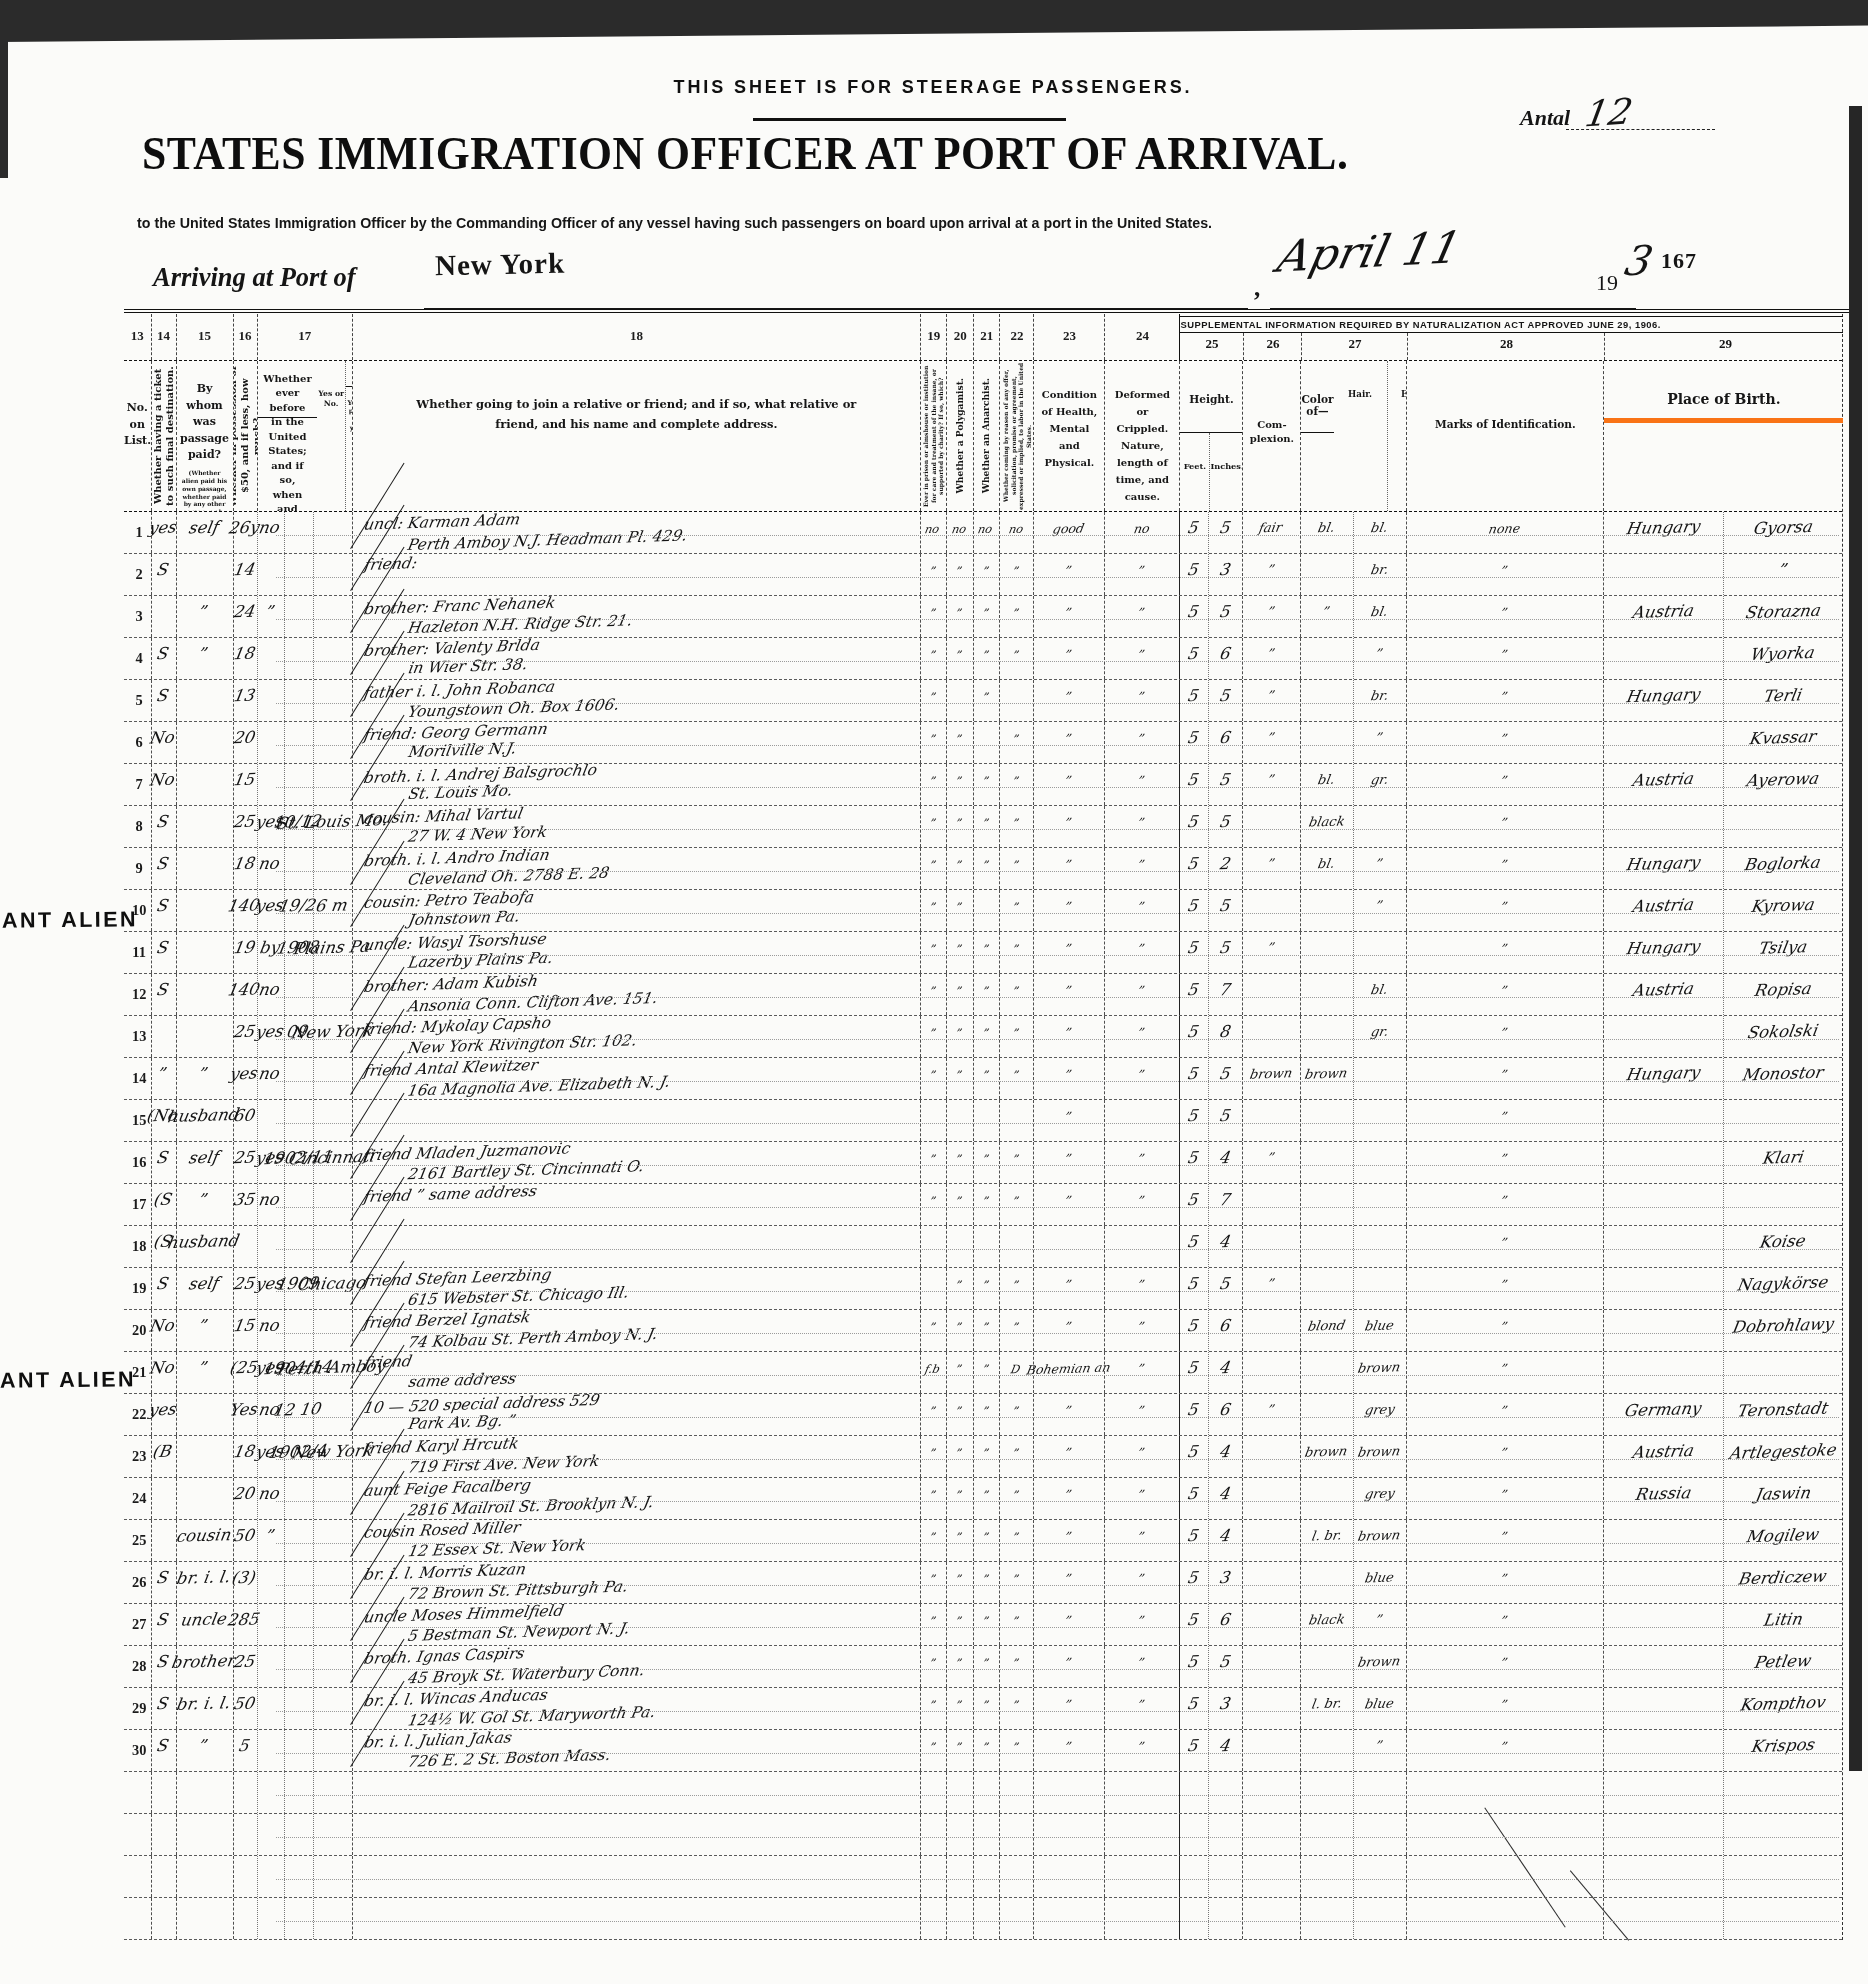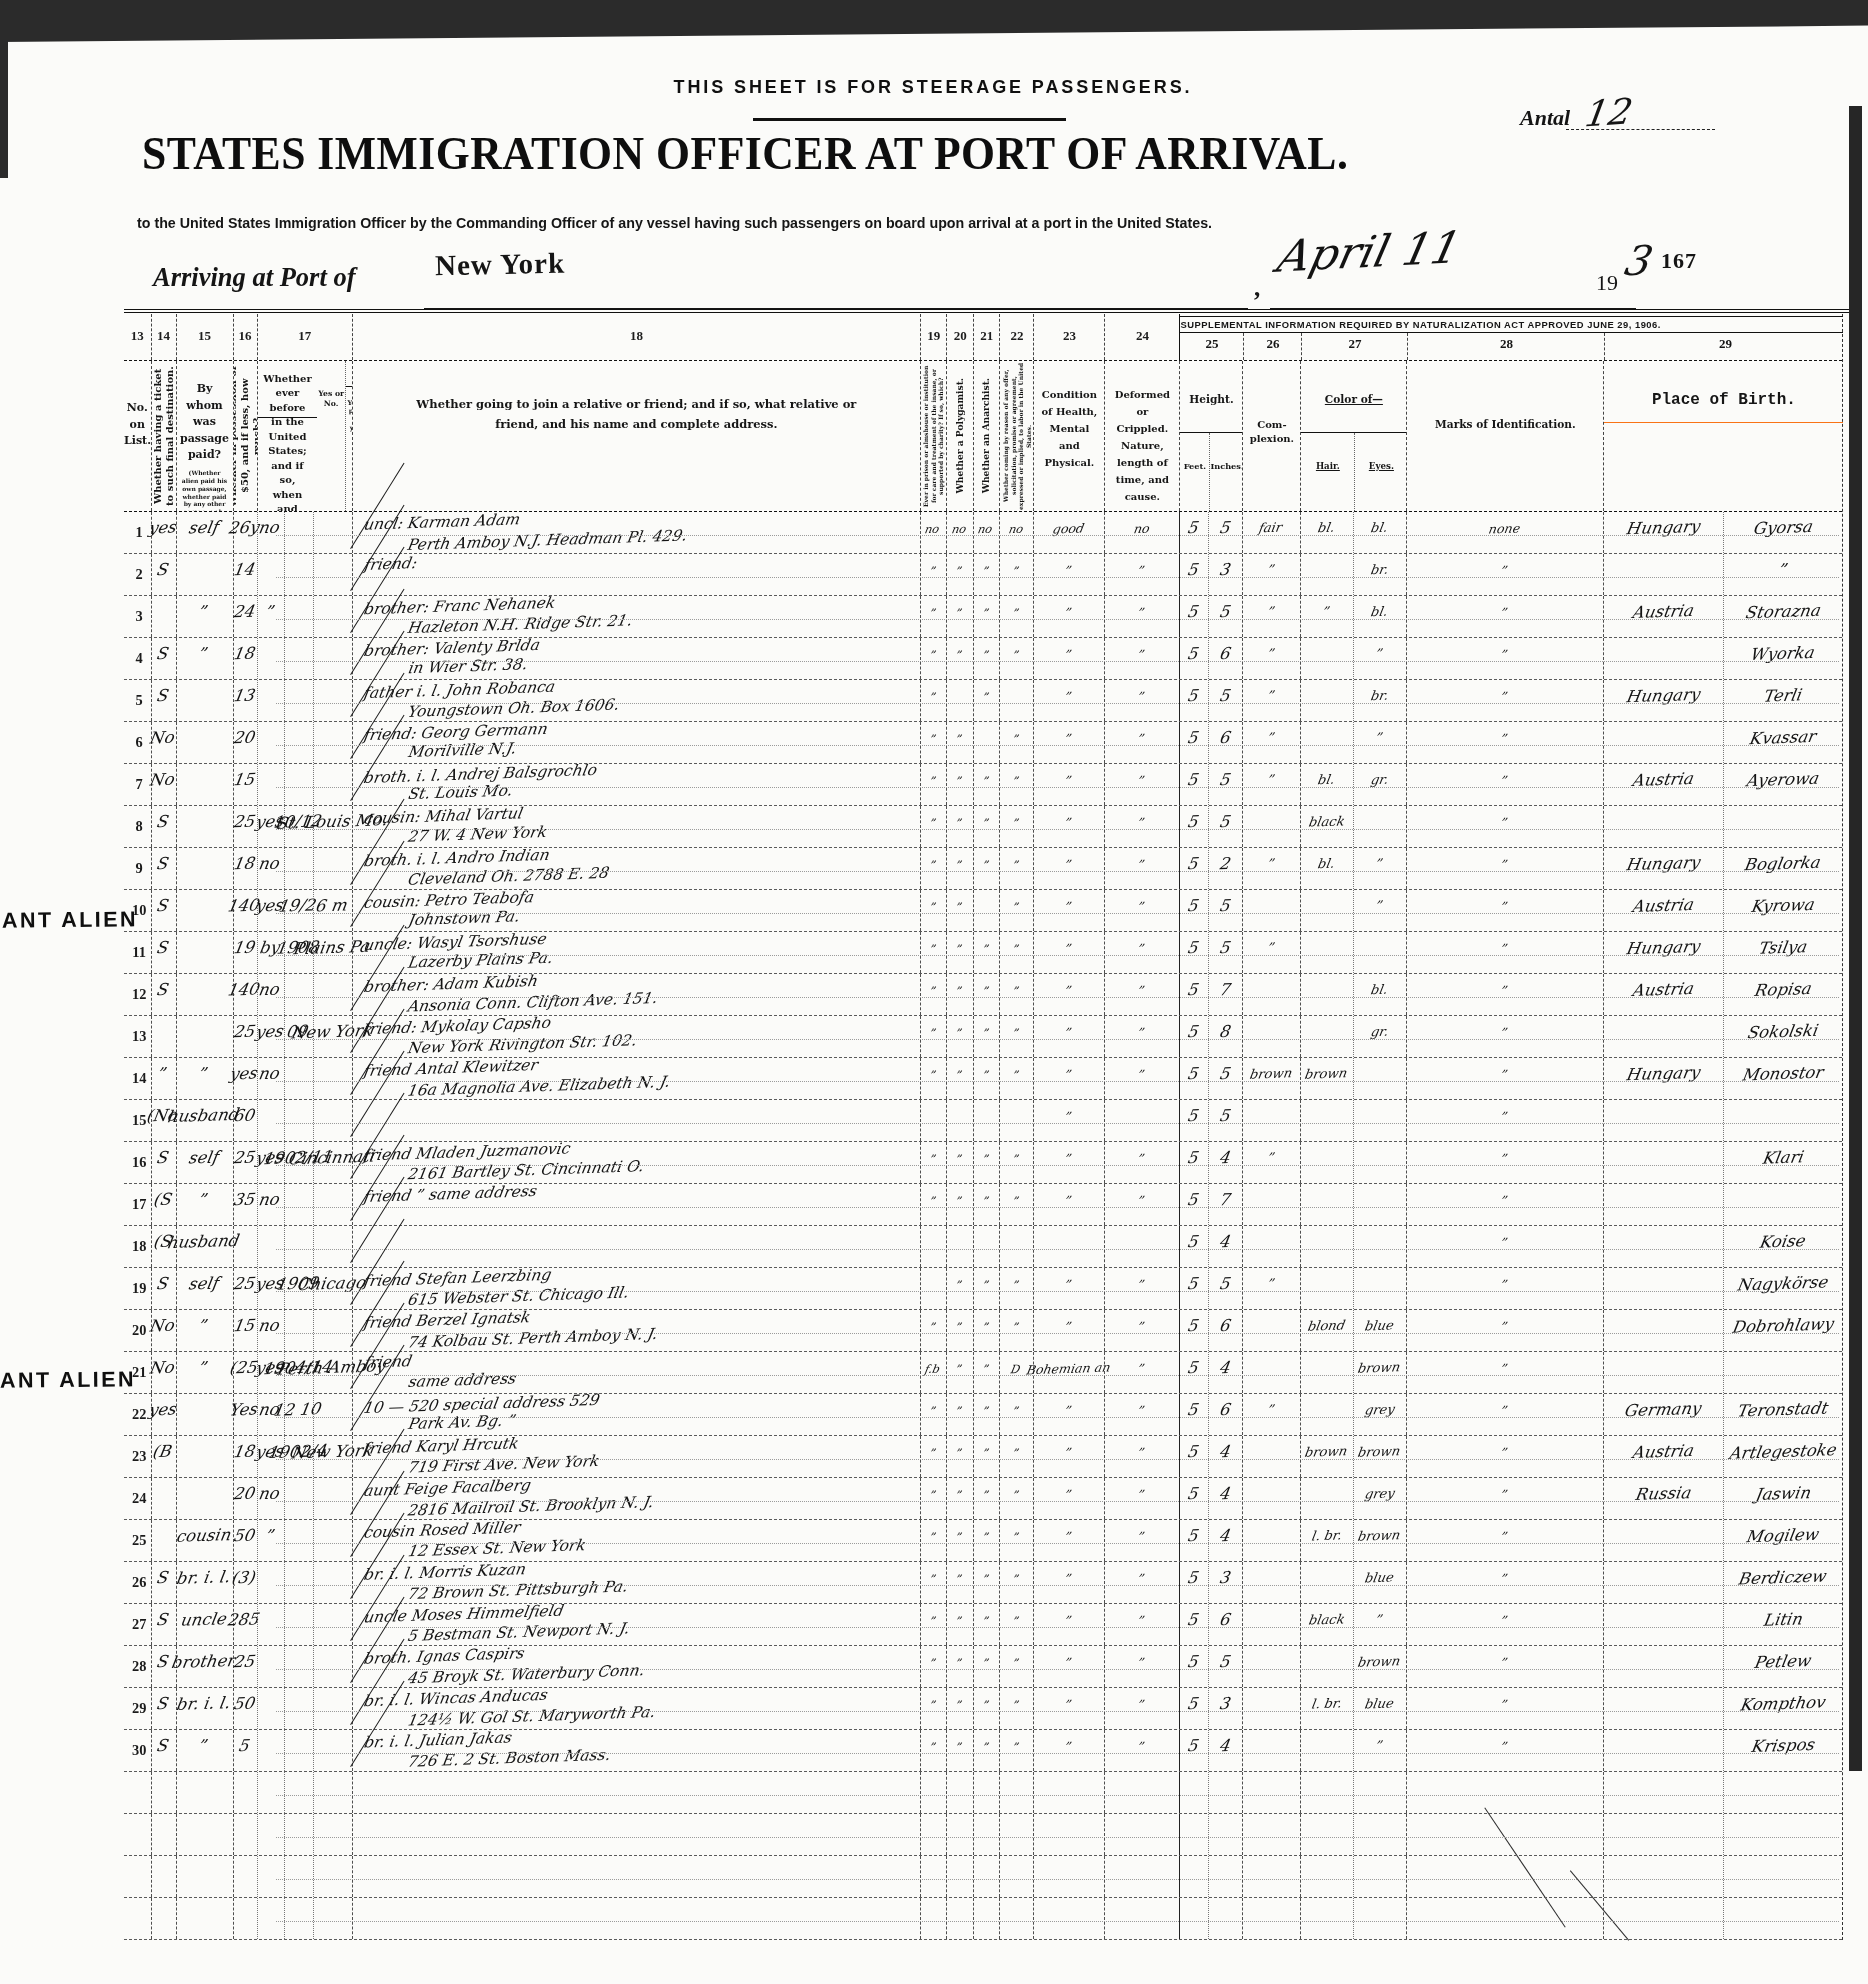--- a/index.html
+++ b/index.html
@@ -80,28 +80,28 @@
   .l17where{border-left:0.5px dotted #666;font-size:7.7px;padding-top:22px;}
   .l18{font-size:11.5px;padding:33px 53px 0;line-height:1.75;}
   .l23{font-size:10px;padding:25px 4.8px 0;line-height:1.7;}
   .l24{font-size:10px;padding:25px 3.8px 0;line-height:1.7;}
   .l25{grid-column:15/17;display:flex;flex-direction:column;}
   .l25top{font-size:10.6px;padding-top:32px;border-bottom:1px solid #111;height:72px;box-sizing:border-box;}
   .l25cols{flex:1;display:grid;grid-template-columns:29px 34px;}
   .l25cols div{font-size:8.2px;font-weight:bold;text-align:center;padding-top:28px;}
   .l25cols div+div{border-left:0.5px dotted #666;}
   .l26{font-size:10px;padding-top:57px;white-space:pre-line;line-height:1.4;}
-  .l27{grid-column:18/20;display:flex;flex-direction:column;text-decoration:underline;}
+  .l27{grid-column:18/20;display:flex;flex-direction:row;}
   .l27top{font-size:10.6px;padding-top:32px;border-bottom:1px solid #111;height:72px;box-sizing:border-box;}
   .l27cols{flex:1;display:grid;grid-template-columns:53px 53px;}
   .l27cols div{font-size:8.7px;font-weight:bold;text-align:center;padding-top:28px;}
   .l27cols div+div{border-left:0.5px dotted #666;}
   .l28{font-size:10.6px;padding-top:57px;}
   .l29{grid-column:21/23;display:flex;flex-direction:column;}
-  .l29top{font-size:16px;padding-top:30px;border-bottom:1px solid #f97316;height:62px;box-sizing:border-box;font-family:Liberation Mono, monospace;}
+  .l29top{font-size:14px;padding-top:30px;border-bottom:5px solid #f97316;height:62px;box-sizing:border-box;}
   .l29cols{flex:1;display:grid;grid-template-columns:120px 120px;}
   .l29cols div{font-size:9.1px;font-weight:bold;text-align:center;padding-top:41px;}
   .l29cols div+div{border-left:0.5px dotted #666;}
 
   
   .row{height:42px;position:relative;border-bottom:0.5px dashed #5a5a5a;box-sizing:border-box;}
   .row::after{content:"";position:absolute;left:152px;right:2.9px;top:57%;border-top:0.5px dotted #9b9b9b;pointer-events:none;}
   .cell{border-left:0.5px dashed #4f4f4f;position:relative;display:flex;align-items:flex-start;
         justify-content:center;overflow:visible;}
   .cell:first-child{border-left:none;}

